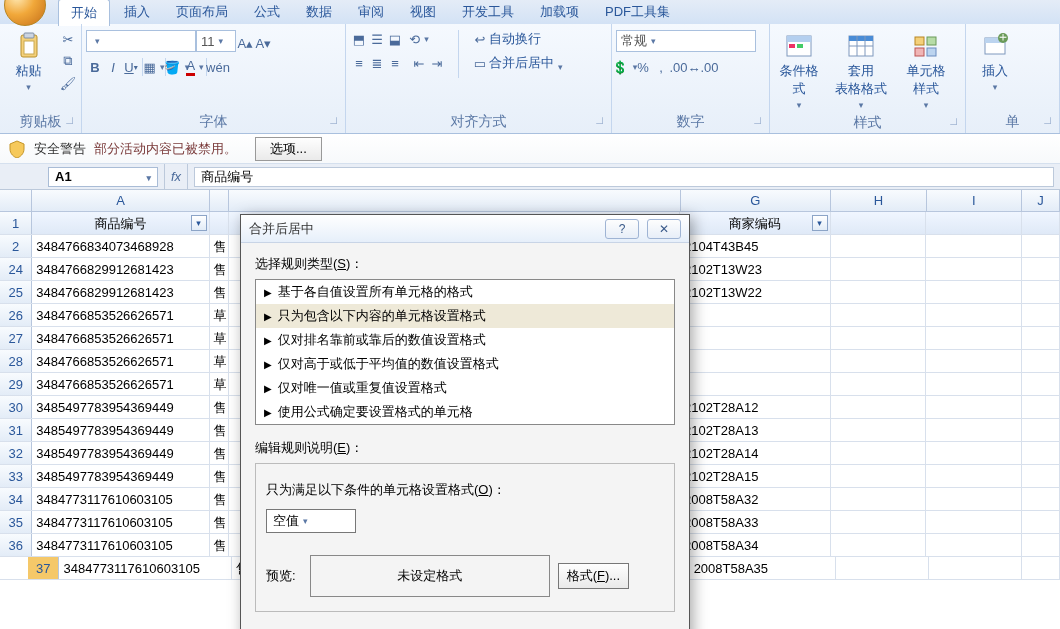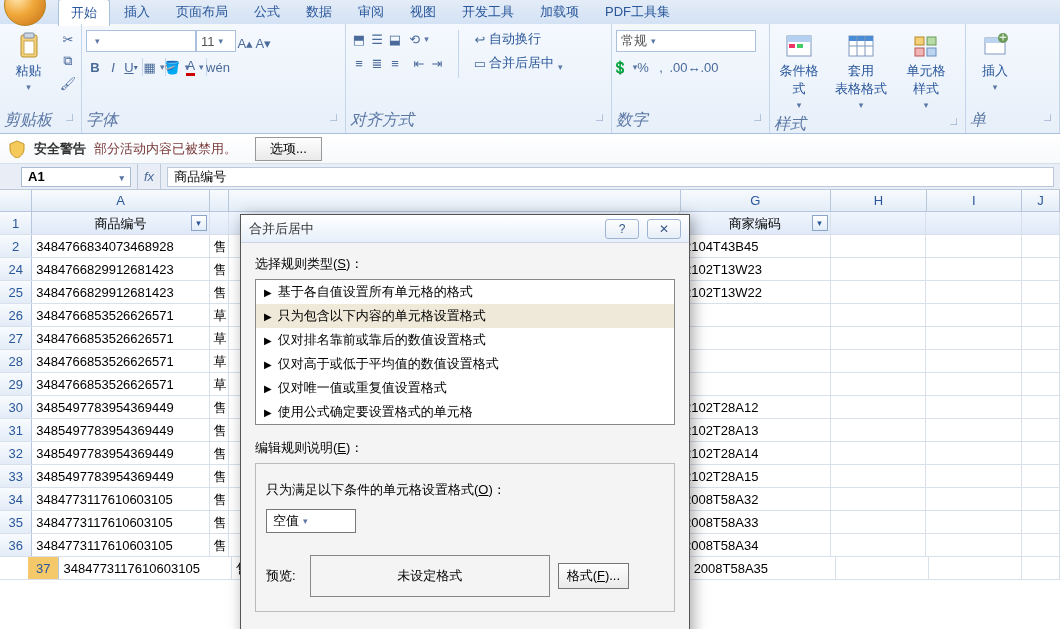--- a/index.html
+++ b/index.html
@@ -8,41 +8,41 @@
   
   .ribbon-tabs { display: flex; align-items: center; height: 24px; background: linear-gradient(#e4ecf7,#d3e2f5); padding-left: 58px; gap: 2px; }
   .ribbon-tabs .tab { padding: 4px 12px; color: #2a579a; font-size: 13px; cursor: pointer; }
   .ribbon-tabs .tab.active { background: #fff; border: 1px solid #a9c0de; border-bottom: none; border-radius: 3px 3px 0 0; }
   .office-btn { position: absolute; top: -16px; left: 4px; width: 42px; height: 42px; border-radius: 50%; background: radial-gradient(circle at 30% 30%, #ffe9b3, #f1a83a 45%, #c46e18); border:1px solid #b78522; }
 
   
   .ribbon { display: flex; height: 110px; background: linear-gradient(#f5f9fe,#e7eff9); border-bottom: 1px solid #a9c0de; }
   .group { border-right: 1px solid #c4d6ee; display: flex; flex-direction: column; padding: 2px 4px 0 4px; }
   .group-body { flex: 1; display: flex; align-items: flex-start; gap: 6px; padding-top: 4px; }
-  .group-label { color: #5b78a5; font-size: 16px; padding: 2px 0; position: relative; font-style: italic;}
+  .group-label { text-align: center; color: #5b78a5; font-size: 14px; padding: 2px 0; position: relative;}
   .group-label::after { content:""; position:absolute; right:2px; top:4px; width:10px; height:10px; border:1px solid #8ca4c7; border-left:none; border-top:none; transform:scale(.6);}
   .big-btn { display: flex; flex-direction: column; align-items: center; justify-content: center; width: 50px; padding:2px; color:#2a579a; font-size:12px; text-align:center; gap:2px; }
   .big-btn svg, .big-btn .ico { width: 28px; height: 28px; }
   .stack { display:flex; flex-direction:column; gap:4px; }
   .row { display:flex; align-items:flex-end; gap:0; }
   .small-ico { width:18px; height:18px; display:flex; align-items:center; justify-content:center; border:1px solid transparent; color:#4a6a9a; }
   .font-sel { border:1px solid #a9c0de; background:#fff; height:22px; display:flex; align-items:center; padding:0 4px; color:#555; }
   .font-sel.name{width:110px;} .font-sel.size{width:40px;}
   .drop::after{content:"▾"; font-size:9px; margin-left:4px; color:#5b78a5;}
 
   
   .sec-bar { height: 30px; background: linear-gradient(#fff,#f7f9fb); border-bottom:1px solid #d5e0ee; display:flex; align-items:center; padding:0 8px; gap:8px;}
   .sec-bar .shield { width:18px;height:18px; }
-  .sec-bar .title { font-weight:bold; color:#333; }
+  .sec-bar .title { font-weight:normal; color:#333; }
   .sec-bar .msg { color:#7a3a3a; }
   .sec-bar button { margin-left:10px; padding:2px 14px; background:linear-gradient(#fefefe,#eaeaea); border:1px solid #999; font-size:13px;}
 
   
   .fx-bar { height: 26px; display:flex; align-items:center; background:#e9eef6; border-bottom:1px solid #bcc9db; }
-  .name-box { width:110px; margin-left:21px; background:#fff; border:1px solid #a9bcd6; height:20px; display:flex; align-items:center; padding:0 6px; font-weight:bold;}
+  .name-box { width:110px; margin-left:48px; background:#fff; border:1px solid #a9bcd6; height:20px; display:flex; align-items:center; padding:0 6px; font-weight:bold;}
   .name-box .drop{margin-left:auto;}
   .fx-icons { display:flex; align-items:center; border-right:1px solid #bcc9db; border-left:1px solid #bcc9db; height:26px; padding:0 6px; gap:6px; margin-left:6px;}
   .fx-area { flex:1; background:#fff; border:1px solid #bcc9db; height:20px; margin-left:6px; margin-right:6px; padding:0 6px; display:flex; align-items:center;}
 
   
   .sheet { position:relative; height:430px; overflow:hidden; background:#fff; }
   .col-headers { display:flex; background:linear-gradient(#f8fbfe,#e3ecf7); border-bottom:1px solid #b7c6dd; height:22px;}
   .corner { width:34px; border-right:1px solid #b7c6dd; background:linear-gradient(#f8fbfe,#e3ecf7);}
   .ch { border-right:1px solid #b7c6dd; text-align:center; line-height:22px; color:#2a579a; }
   .chA{width:186px;} .chB{width:20px;} .chG{width:158px;} .chH,.chI{width:100px;} .chJ{width:40px;}

